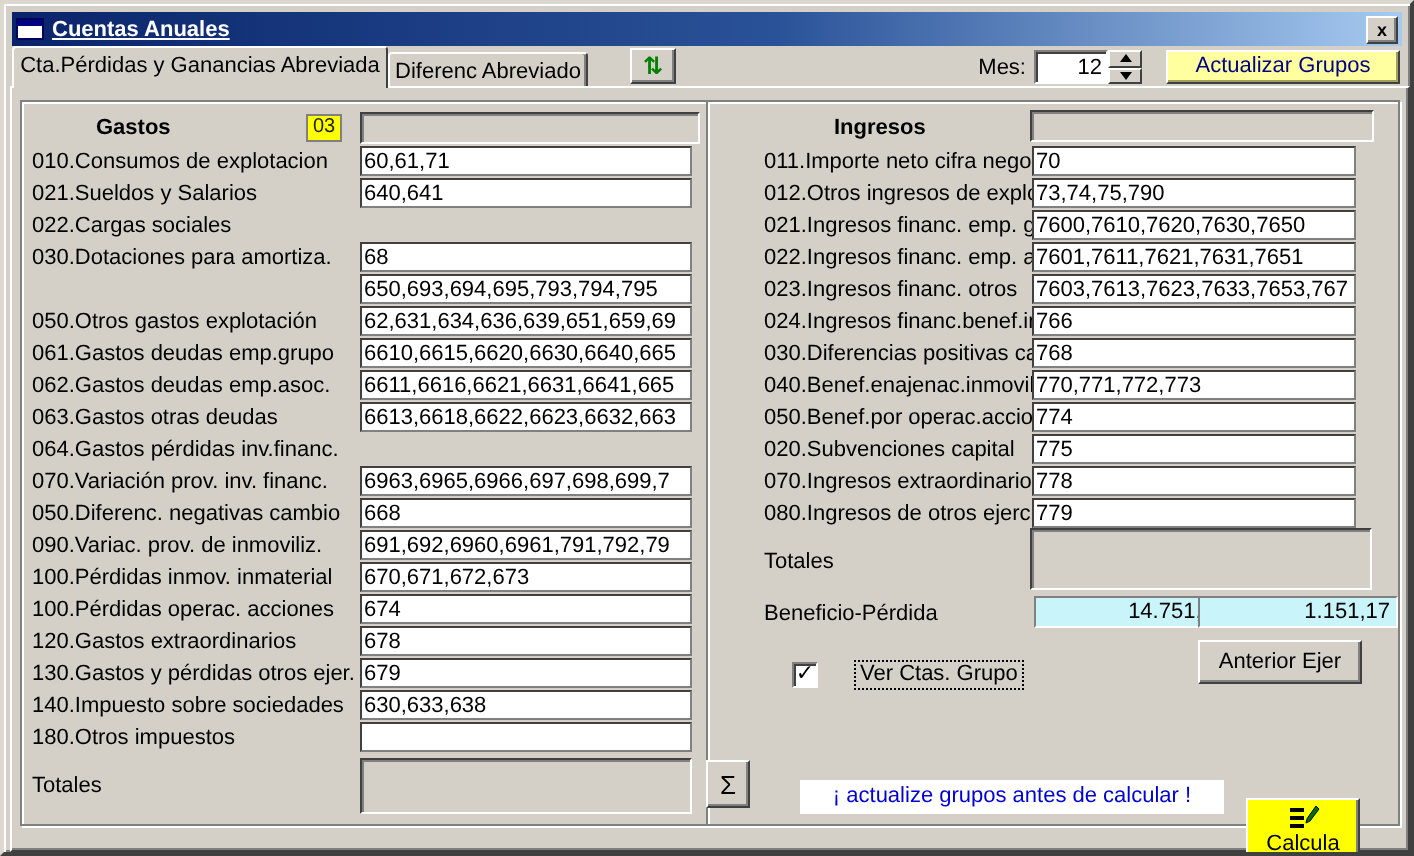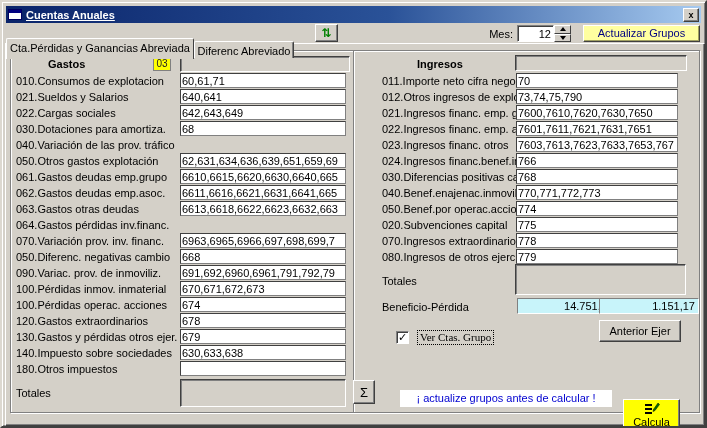--- a/index.html
+++ b/index.html
@@ -24,21 +24,21 @@
   .close-btn {
     width:16px; height:14px; background:#d4d0c8; color:#000;
     border:1px solid; border-color:#fff #404040 #404040 #fff;
     box-shadow: inset -1px -1px 0 #808080;
     font-size:9px; font-weight:bold; text-align:center; line-height:12px; cursor:default;
   }
   
   .tab {
     position:absolute; background:#d4d0c8; text-align:center;
     border-top:1px solid #fff; border-left:1px solid #fff; border-right:1px solid #404040;
-    border-radius:2px 2px 0 0; padding-top:3px; white-space:nowrap;margin-top:15px;
+    border-radius:2px 2px 0 0; padding-top:3px; white-space:nowrap;
   }
   .tab-active { left:4px; top:21px; width:188px; height:21px; z-index:3; }
   .tab-inactive { left:192px; top:24px; width:100px; height:17px; z-index:1; box-shadow: inset -1px 0 0 #808080; }
   .tabpage {
     position:absolute; left:3px; top:41px; width:700px; height:383px;
     background:#d4d0c8;
     border:1px solid; border-color:#fff #404040 #404040 #fff;
     box-shadow: inset -1px -1px 0 #808080;
   }
   
@@ -110,21 +110,21 @@
     position:absolute; left:351px; top:378px; width:22px; height:24px;
     font-size:13px; z-index:2;
   }
   
   .checkbox {
     position:absolute; left:394px; top:329px; width:13px; height:13px;
     background:#fff; border:1px solid; border-color:#808080 #fff #fff #808080;
     box-shadow: inset 1px 1px 0 #404040;
     font-size:11px; line-height:11px; text-align:center; color:#000; cursor:default;
   }
-  .checkbox-label { position:absolute; left:415px; top:328px; border:1px dotted #000; padding:0 2px 1px 2px; white-space:nowrap; cursor:default;font-family:Liberation Serif, serif; }
+  .checkbox-label { position:absolute; left:425px; top:328px; border:1px dotted #000; padding:0 2px 1px 2px; white-space:nowrap; cursor:default; }
   .btn-anterior {
     position:absolute; left:597px; top:318px; width:82px; height:22px;
     background:#d4d0c8; border:1px solid; border-color:#fff #404040 #404040 #fff;
     box-shadow: inset -1px -1px 0 #808080;
     text-align:center; line-height:20px; cursor:default;
   }
   .btn-calcula {
     position:absolute; left:621px; top:356px; width:57px; height:51px;
     background:#ffff00; border:1px solid; border-color:#fff #404040 #404040 #fff;
     box-shadow: inset -1px -1px 0 #808080;
@@ -178,28 +178,27 @@
       <div class="acct-row">
         <span class="acct-label">010.Consumos de explotacion</span>
         <input type="text" class="acct-field" value="60,61,71" style="">
       </div>
       <div class="acct-row">
         <span class="acct-label">021.Sueldos y Salarios</span>
         <input type="text" class="acct-field" value="640,641" style="">
       </div>
       <div class="acct-row">
         <span class="acct-label">022.Cargas sociales</span>
-        <input type="text" class="acct-field" value="642,643,649" style="">
       </div>
       <div class="acct-row">
         <span class="acct-label">030.Dotaciones para amortiza.</span>
         <input type="text" class="acct-field" value="68" style="">
       </div>
       <div class="acct-row">
-        <span class="acct-label">040.Variación de las prov. tráfico</span>
+        <input type="text" class="acct-field" value="650,693,694,695,793,794,795" style="">
       </div>
       <div class="acct-row">
         <span class="acct-label">050.Otros gastos explotación</span>
         <input type="text" class="acct-field" value="62,631,634,636,639,651,659,69" style="">
       </div>
       <div class="acct-row">
         <span class="acct-label">061.Gastos deudas emp.grupo</span>
         <input type="text" class="acct-field" value="6610,6615,6620,6630,6640,665" style="">
       </div>
       <div class="acct-row">

